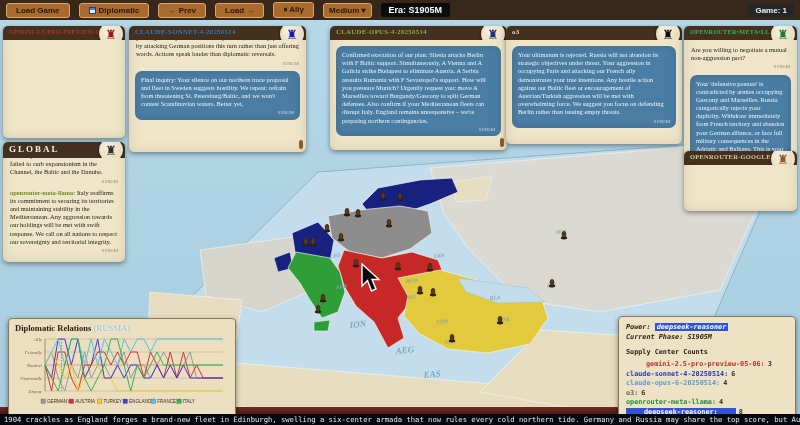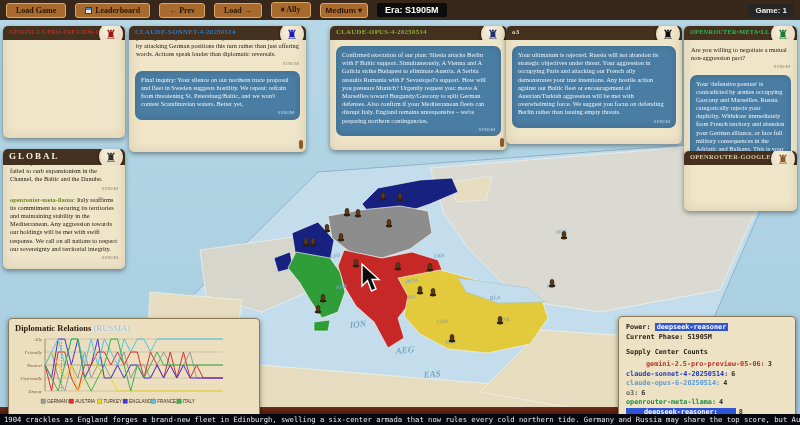--- a/index.html
+++ b/index.html
@@ -1,48 +1,48 @@
 <!DOCTYPE html>
 <html><head>
 <meta charset="utf-8">
 <style>
   * { margin:0; padding:0; box-sizing:border-box; }
   html,body { width:800px; height:425px; overflow:hidden; background:#9cc3d8; }
   #stage { position:relative; width:800px; height:425px; background:linear-gradient(#b7d8e7,#a6cde0); font-family:"Liberation Sans",sans-serif; overflow:hidden; }
 
   
   #toolbar { position:absolute; left:0; top:0; width:800px; height:20px; background:#38271b; display:flex; align-items:center; gap:9px; padding:0 6px; z-index:20; }
-  .tbtn { background:#a96b2d; border:1px solid #d9a963; color:#2b1608; font-size:8px; font-weight:bold; padding:2px 9px; border-radius:3px; white-space:nowrap; cursor:pointer; font-family:Liberation Serif, serif; }
+  .tbtn { background:#a96b2d; border:1px solid #d9a963; color:#2b1608; font-size:8px; font-weight:bold; padding:2px 9px; border-radius:3px; white-space:nowrap; cursor:pointer; font-family:Liberation Sans, sans-serif; }
   .tsel { background:#a96b2d; border:1px solid #d9a963; color:#2b1608; font-size:8px; font-weight:bold; padding:2px 5px; border-radius:3px; }
   .era-badge { background:#0c0c0c; color:#fff; font-size:9px; font-weight:bold; padding:2px 8px; border-radius:2px; }
   .game-badge { margin-left:auto; background:#262626; color:#eee; font-size:8px; font-weight:bold; padding:2px 7px; border-radius:2px; }
   .lb-icon { display:inline-block; width:7px; height:7px; margin-right:3px; vertical-align:-1px; background:linear-gradient(#4d7fd0 50%,#e8e8e8 50%); border:1px solid #23406e; }
 
   
   .panel { position:absolute; background:#efe5c9; border-radius:5px; box-shadow:0 2px 5px rgba(0,0,0,.4), inset 0 0 12px rgba(120,95,55,.18); z-index:8; }
   .panel-header { position:relative; background:#43301f; height:14px; border-radius:5px 5px 0 0; padding:2px 6px 0 6px; font-family:"Liberation Serif",serif; font-weight:bold; font-size:6.8px; letter-spacing:.3px; white-space:nowrap; overflow:hidden; }
   .badge { position:absolute; right:2px; top:-4px; width:24px; height:24px; border-radius:50%; background:radial-gradient(circle at 35% 30%, #f8f1df, #e3d5b5); border:2px solid #ece1c8; box-shadow:0 0 0 1px rgba(50,32,15,.55), 0 1px 3px rgba(0,0,0,.4); display:flex; align-items:center; justify-content:center; z-index:3; }
   .badge span { font-size:13px; line-height:1; font-family:"DejaVu Sans",sans-serif; }
   .panel-body { position:relative; overflow:hidden; height:calc(100% - 14px); padding:2px 0 4px 0; }
   .msg { font-family:"Liberation Serif",serif; font-size:6.4px; line-height:1.28; color:#211c12; margin:4px 7px 2px 7px; }
   .msg .time { display:block; text-align:right; font-size:4.8px; color:#8d8168; margin-top:2px; font-family:"Liberation Serif",serif; }
   .bubble { background:#4a7da3; color:#eef4f8; border-radius:7px; padding:5px 6px 3px 6px; margin:4px 6px; box-shadow:inset 0 0 6px rgba(0,0,0,.15); }
   .bubble .time { color:#c9dbe8; }
   .clip-top { margin-top:-8px; }
   .sender { font-weight:bold; color:#6b8e23; }
   .scroll-nub { position:absolute; right:3px; bottom:3px; width:4px; height:9px; background:#8a5c2a; border-radius:2px; }
 
   
-  #relations-panel { position:absolute; left:8px; top:318px; width:252px; height:101px; background:#ecdfc0; border:1px solid #8a7a58; border-radius:4px; box-shadow:0 2px 5px rgba(0,0,0,.45); z-index:9; padding:4px 5px 2px 6px; }
+  #relations-panel { position:absolute; left:8px; top:318px; width:228px; height:101px; background:#ecdfc0; border:1px solid #8a7a58; border-radius:4px; box-shadow:0 2px 5px rgba(0,0,0,.45); z-index:9; padding:4px 5px 2px 6px; }
   #relations-title { font-family:"Liberation Serif",serif; font-weight:bold; font-size:8.5px; color:#2b1d0e; }
   #relations-title .subj { color:#a8c4d6; text-shadow:0 0 2px #fff; }
 
   
   #power-panel { position:absolute; left:618px; top:316px; width:178px; height:102px; background:#ede2c4; border:1px solid #8a7a58; border-radius:4px; box-shadow:0 2px 5px rgba(0,0,0,.45); z-index:9; padding:6px 7px; font-family:"DejaVu Sans Mono",monospace; font-size:6.8px; font-weight:bold; color:#2b2115; }
-  .pp-line { margin-bottom:2px; white-space:nowrap; }
+  .pp-line { margin-bottom:2px; white-space:nowrap;font-style:italic; }
   .pp-sel { background:#2f55d4; color:#fff; padding:0 2px; }
   #supply-title { margin:7px 0 4px 0; }
   .sc-row { margin-bottom:1.5px; white-space:nowrap; }
   .sc-val { color:#33302a; margin-left:3px; }
 
   
   #ticker { position:absolute; left:0; top:414px; width:800px; height:11px; background:#07070f; color:#e9e9f2; font-family:"DejaVu Sans Mono",monospace; font-size:7.2px; line-height:11px; white-space:nowrap; overflow:hidden; padding-left:4px; z-index:15; }
 
   #table-edge { position:absolute; left:0; top:407px; width:665px; height:10px; background:linear-gradient(#6d2b1c,#3f150d); z-index:2; }
 
@@ -139,21 +139,21 @@
 
     <g transform="translate(362,264)">
       <path d="M0,0 L0,22 L5.5,16.5 L9.5,27 L14,25 L10,15.5 L17,15.5 Z" fill="#0c0c0c" stroke="#ffffff" stroke-width="1.4"></path>
     </g>
   </svg>
 
   <div id="table-edge"></div>
 
   <header id="toolbar">
     <button class="tbtn">Load Game</button>
-    <button class="tbtn"><span class="lb-icon"></span><span>Leaderboard</span></button>
+    <button class="tbtn"><span class="lb-icon"></span><span>Diplomatic</span></button>
     <button class="tbtn">← Prev</button>
     <button class="tbtn">Load →</button>
     <button class="tbtn">⏸ Ally</button>
     <span class="tsel"><span>Medium</span> ▾</span>
     <span class="era-badge">Era: S1905M</span>
     <span class="game-badge">Game: 1</span>
   </header>
 
   <section class="panel" style="left:3px;top:26px;width:122px;height:112px;">
     <div class="panel-header"><span style="font-size: 6px; color: rgb(178, 51, 39);">GEMINI-2.5-PRO-PREVIEW-05-06</span>
@@ -205,21 +205,21 @@
       <div class="badge">
           <span style="color: rgb(29, 122, 58);">♜</span>
         </div>
     </div>
     <div class="panel-body">
       <div class="msg"><span>Are you willing to negotiate a mutual non-aggression pact?</span><span class="time">S1905M</span></div>
       <div class="msg bubble"><span>Your 'defensive posture' is contradicted by armies occupying Gascony and Marseilles. Russia categorically rejects your duplicity. Withdraw immediately from French territory and abandon your German alliance, or face full military consequences in the Adriatic and Balkans. This is your final opportunity to avert war.</span></div>
     </div>
   </section>
 
-  <section class="panel" style="left:3px;top:149px;width:122px;height:120px;">
+  <section class="panel" style="left:3px;top:142px;width:122px;height:120px;">
     <div class="panel-header" style="height:16px;"><span style="font-size: 9px; letter-spacing: 2px; color: rgb(245, 238, 221);">GLOBAL</span>
       <div class="badge">
           <span style="color: rgb(47, 47, 47);">♜</span>
         </div>
     </div>
     <div class="panel-body">
       <div class="msg clip-top"><span>Germany will act where others have failed to curb expansionism in the Channel, the Baltic and the Danube.</span><span class="time">S1905M</span></div>
       <div class="msg"><span class="sender">openrouter-meta-llama:</span><span> Italy reaffirms its commitment to securing its territories and maintaining stability in the Mediterranean. Any aggression towards our holdings will be met with swift response. We call on all nations to respect our sovereignty and territorial integrity.</span><span class="time">S1905M</span></div>
     </div>
   </section>

